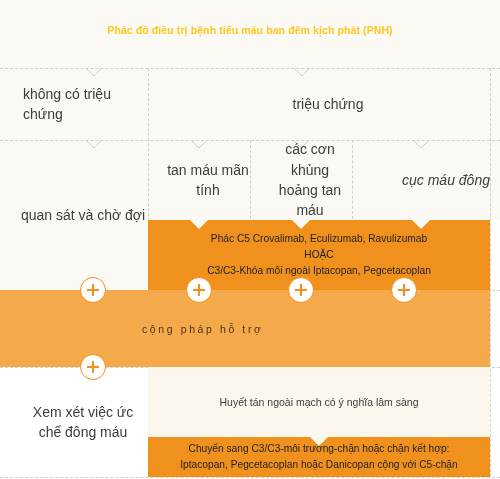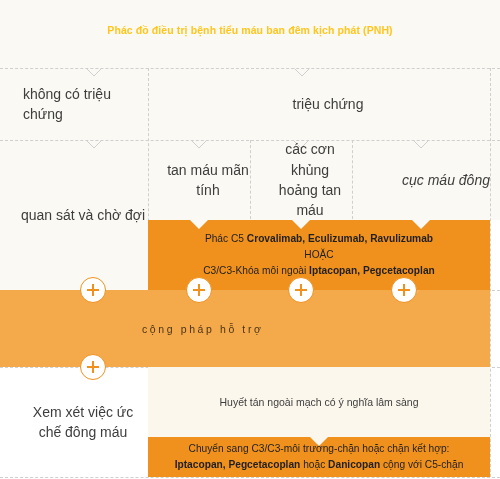--- a/index.html
+++ b/index.html
@@ -82,21 +82,21 @@
     display: flex;
     flex-direction: column;
     align-items: center;
     justify-content: center;
     text-align: center;
     font-size: 10.2px;
     color: #1f1f1f;
     line-height: 1.55;
     padding: 0 8px;
   }
-  .block-orange b { font-weight: bold; }
+  .block-orange b { font-weight: normal; }
 
   
   .band-support {
     position: absolute;
     background: #F4A94A;
     display: flex;
     align-items: center;
     font-size: 10.5px;
     color: #4a3418;
     letter-spacing: 2.6px;

